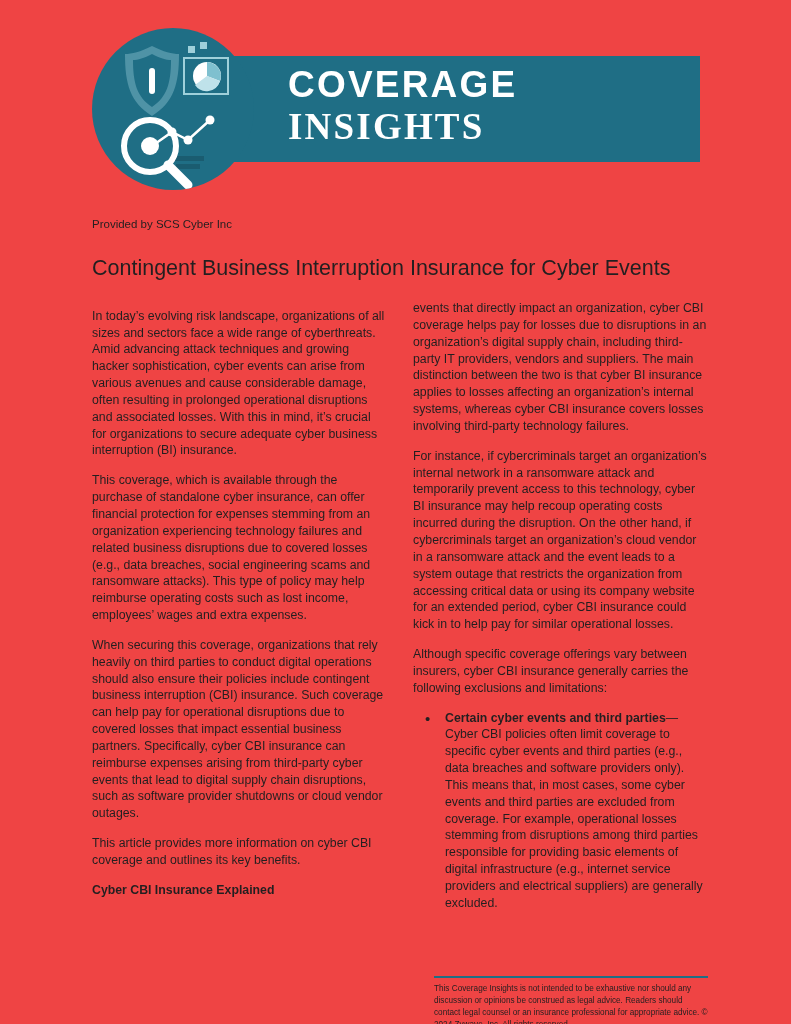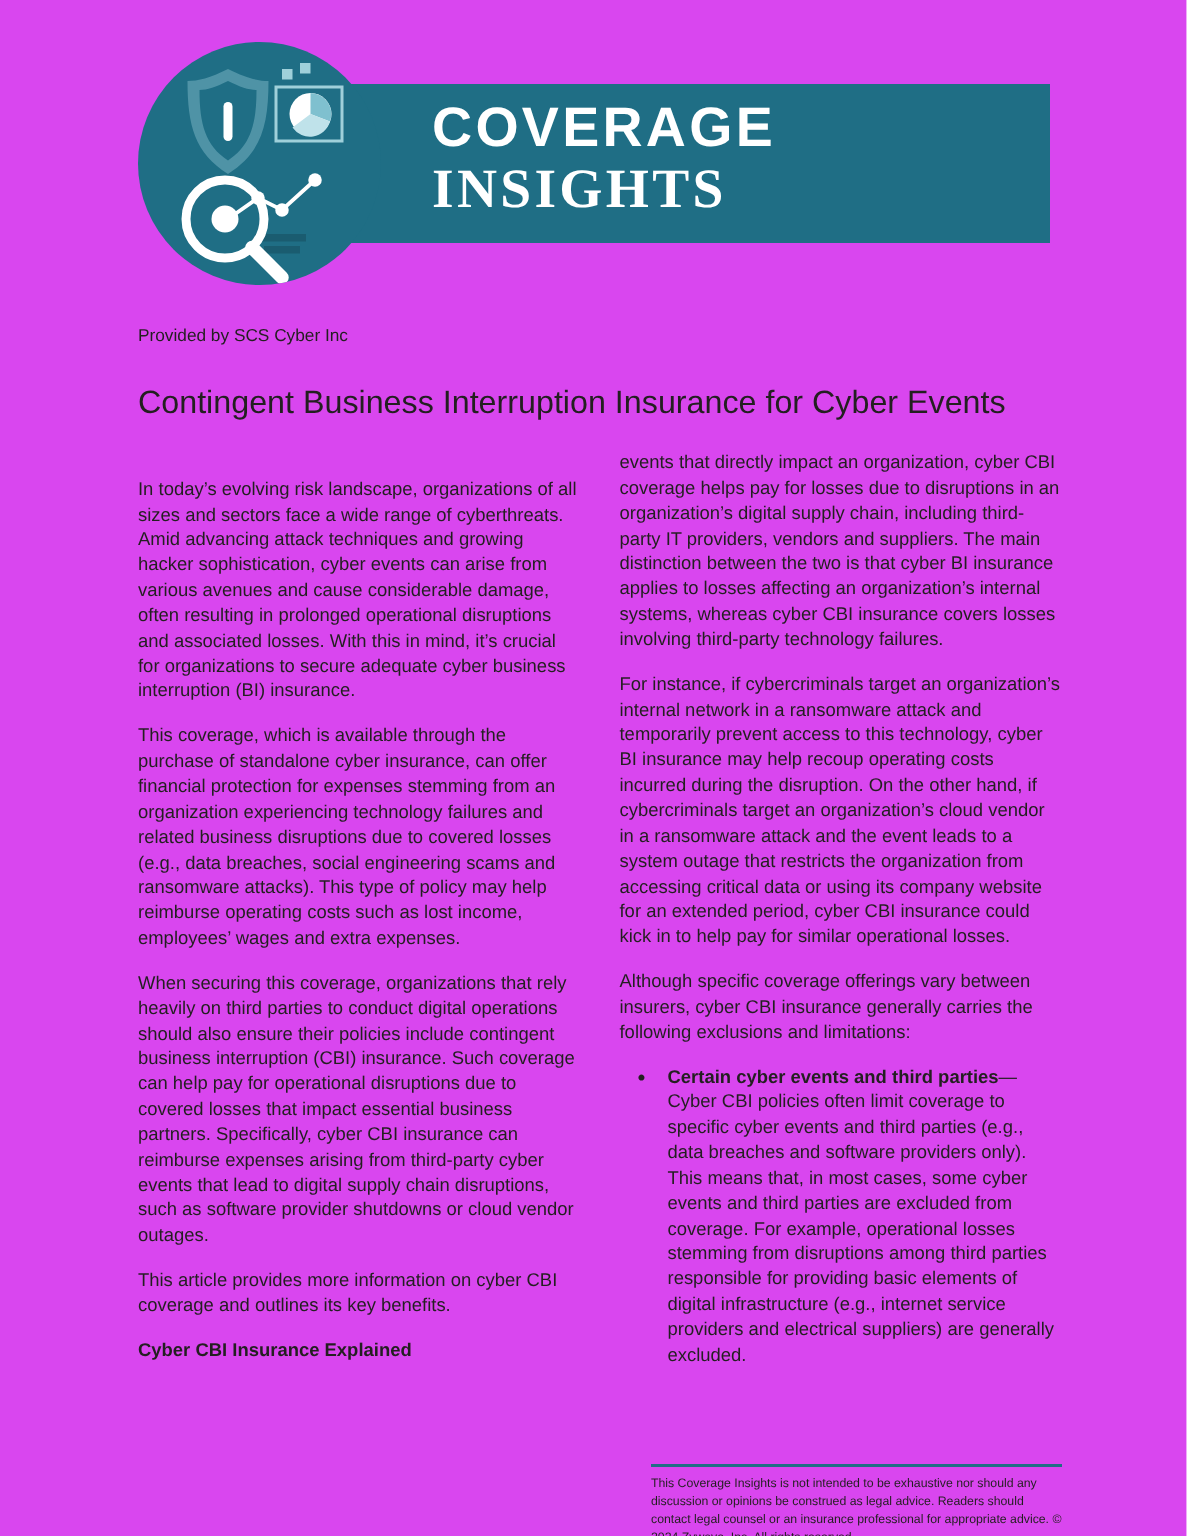--- a/index.html
+++ b/index.html
@@ -13,21 +13,21 @@
     font-family: "Liberation Sans", sans-serif;
     color: #231f20;
     position: relative;
     overflow: hidden;
   }
 
   .page {
     position: relative;
     width: 791px;
     height: 1024px;
-    background: #d946ef;
+    background: #ef4444;
   }
 
   
   .masthead {
     position: absolute;
     left: 92px;
     top: 28px;
     width: 608px;
     height: 135px;
   }
@@ -121,21 +121,21 @@
   }
   ul.bullets {
     margin: 0;
     padding: 0 0 0 20px;
     list-style: none;
   }
   ul.bullets li {
     position: relative;
     font-size: 12.3px;
     line-height: 1.37;
-    margin-bottom: 10px;
+    margin-bottom: 0;
     padding-left: 12px;
   }
   ul.bullets li::before {
     content: "\2022";
     position: absolute;
     left: -8px;
     top: -1px;
     font-size: 15px;
     color: #231f20;
   }

